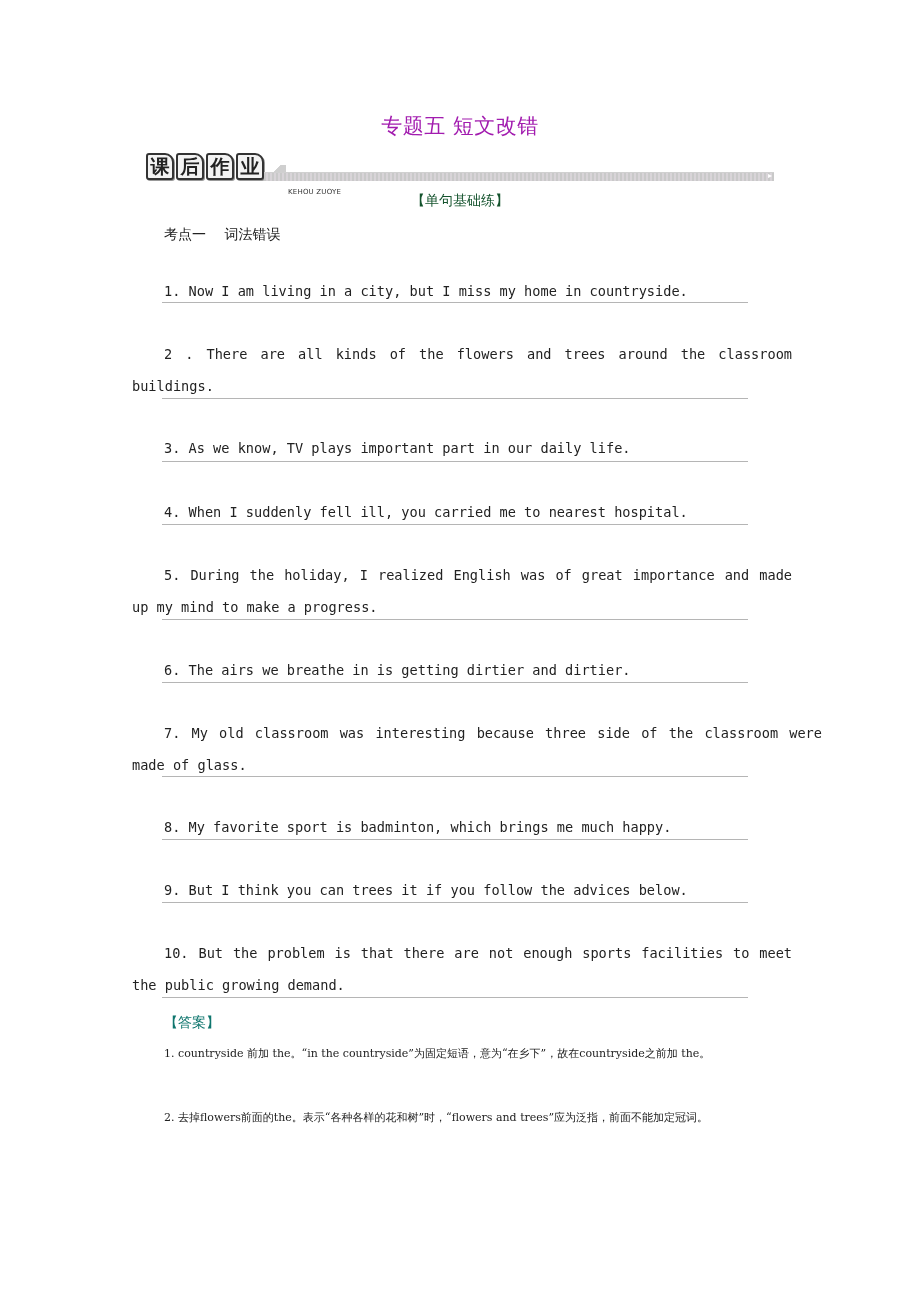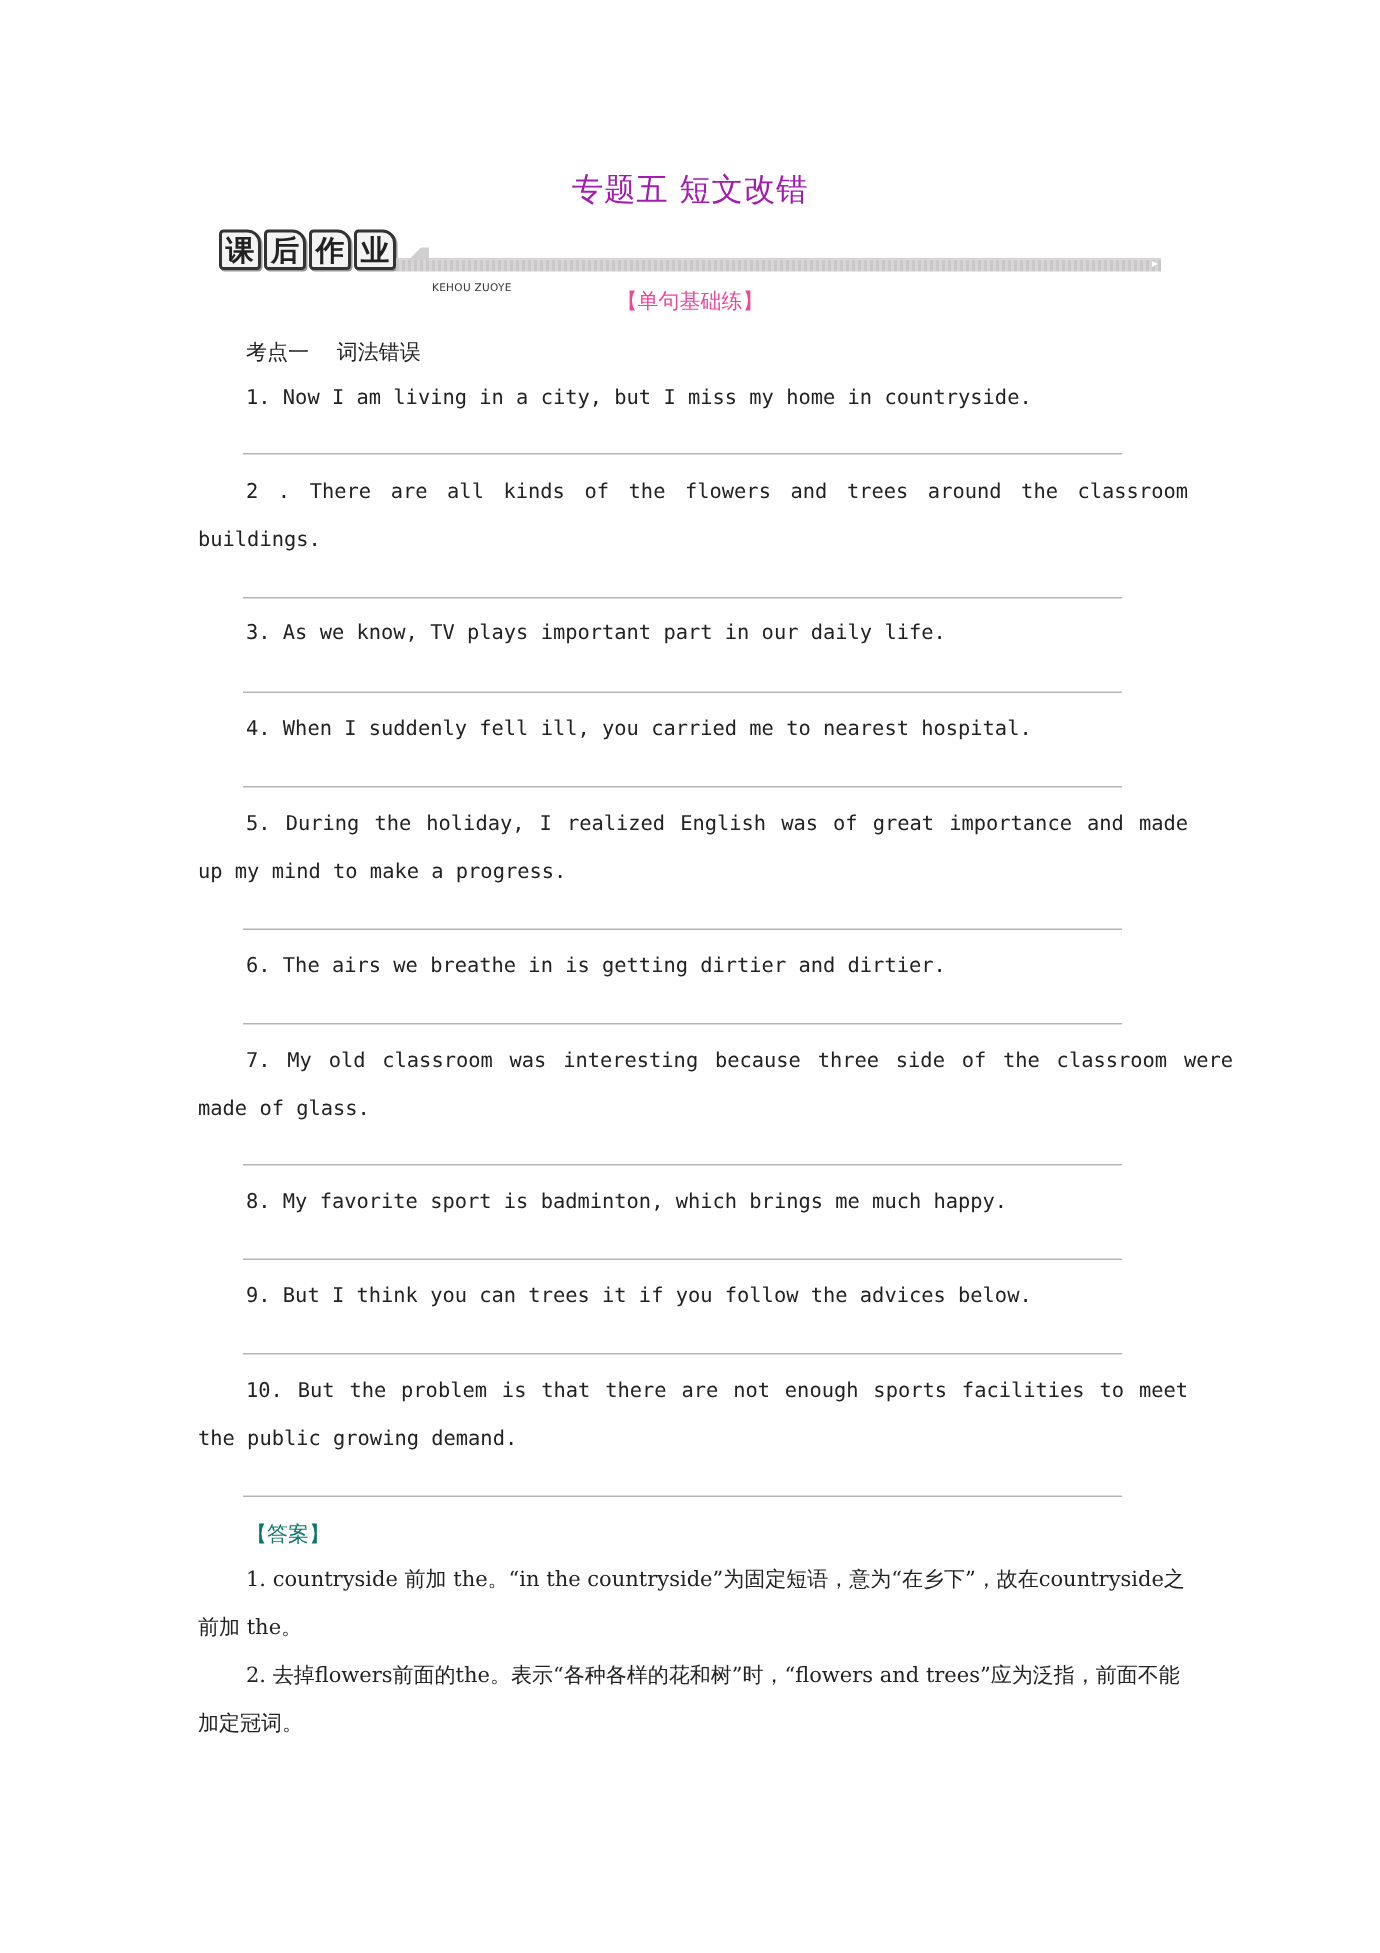--- a/index.html
+++ b/index.html
@@ -16,30 +16,30 @@
                    box-sizing: border-box; box-shadow: 1px 1px 0 #999; }
     .banner-bar { position: absolute; left: 118px; top: 19px; right: 0; height: 8px;
                   background: repeating-linear-gradient(90deg, #c9c9c9 0 2px, #d8d4d8 2px 4px);
                   border-top: 1px solid #d0d0d0; }
     .banner-ramp { position: absolute; left: 118px; top: 12px; width: 22px; height: 15px;
                    background: linear-gradient(135deg, transparent 45%, #cfcfcf 46%); }
     .banner-label { position: absolute; left: 142px; top: 18px; font-family: "DejaVu Sans", sans-serif;
                     font-size: 7px; color: #333; letter-spacing: 0.2px; margin-top: 17px; }
     .banner-arrow { position: absolute; right: 2px; top: 18px; font-size: 8px; color: #fff; }
     .section-heading { position: absolute; top: 192px; left: 0; width: 920px; text-align: center;
-                       font-size: 14px; color: #ec4899; }
+                       font-size: 14px; color: #14532d; }
     .topic { position: absolute; top: 226px; left: 164px; font-size: 14px; }
     .topic span + span { margin-left: 14px; margin-top: 26px; }
     .q { position: absolute; left: 132px; width: 660px; font-family: "DejaVu Sans Mono", "Liberation Mono", monospace;
-         font-size: 13.6px; line-height: 31.5px; color: #222; text-indent: 32px; white-space: normal; }
+         font-size: 13.6px; line-height: 31.5px; color: #222; text-indent: 32px; white-space: normal; margin-top: 26px; }
     .q.just { text-align: justify; text-align-last: left; }
     .ans-line { position: absolute; left: 162px; width: 586px; height: 0; border-top: 1px solid #b5b5b5; }
     .answer-tag { position: absolute; top: 1014px; left: 164px; font-size: 14px; color: #0f766e; }
     .exp { position: absolute; left: 132px; width: 662px; font-family: "DejaVu Serif", serif;
-           font-size: 14px; line-height: 31.5px; text-indent: 32px; color: #222; }
+           font-size: 11px; line-height: 31.5px; text-indent: 32px; color: #222; }
   </style>
 </head>
 <body>
 
 <div class="page-title">专题五 短文改错</div>
 
 <div class="banner">
   <div class="banner-chars">
     <div class="banner-char">课</div>
     <div class="banner-char">后</div>

